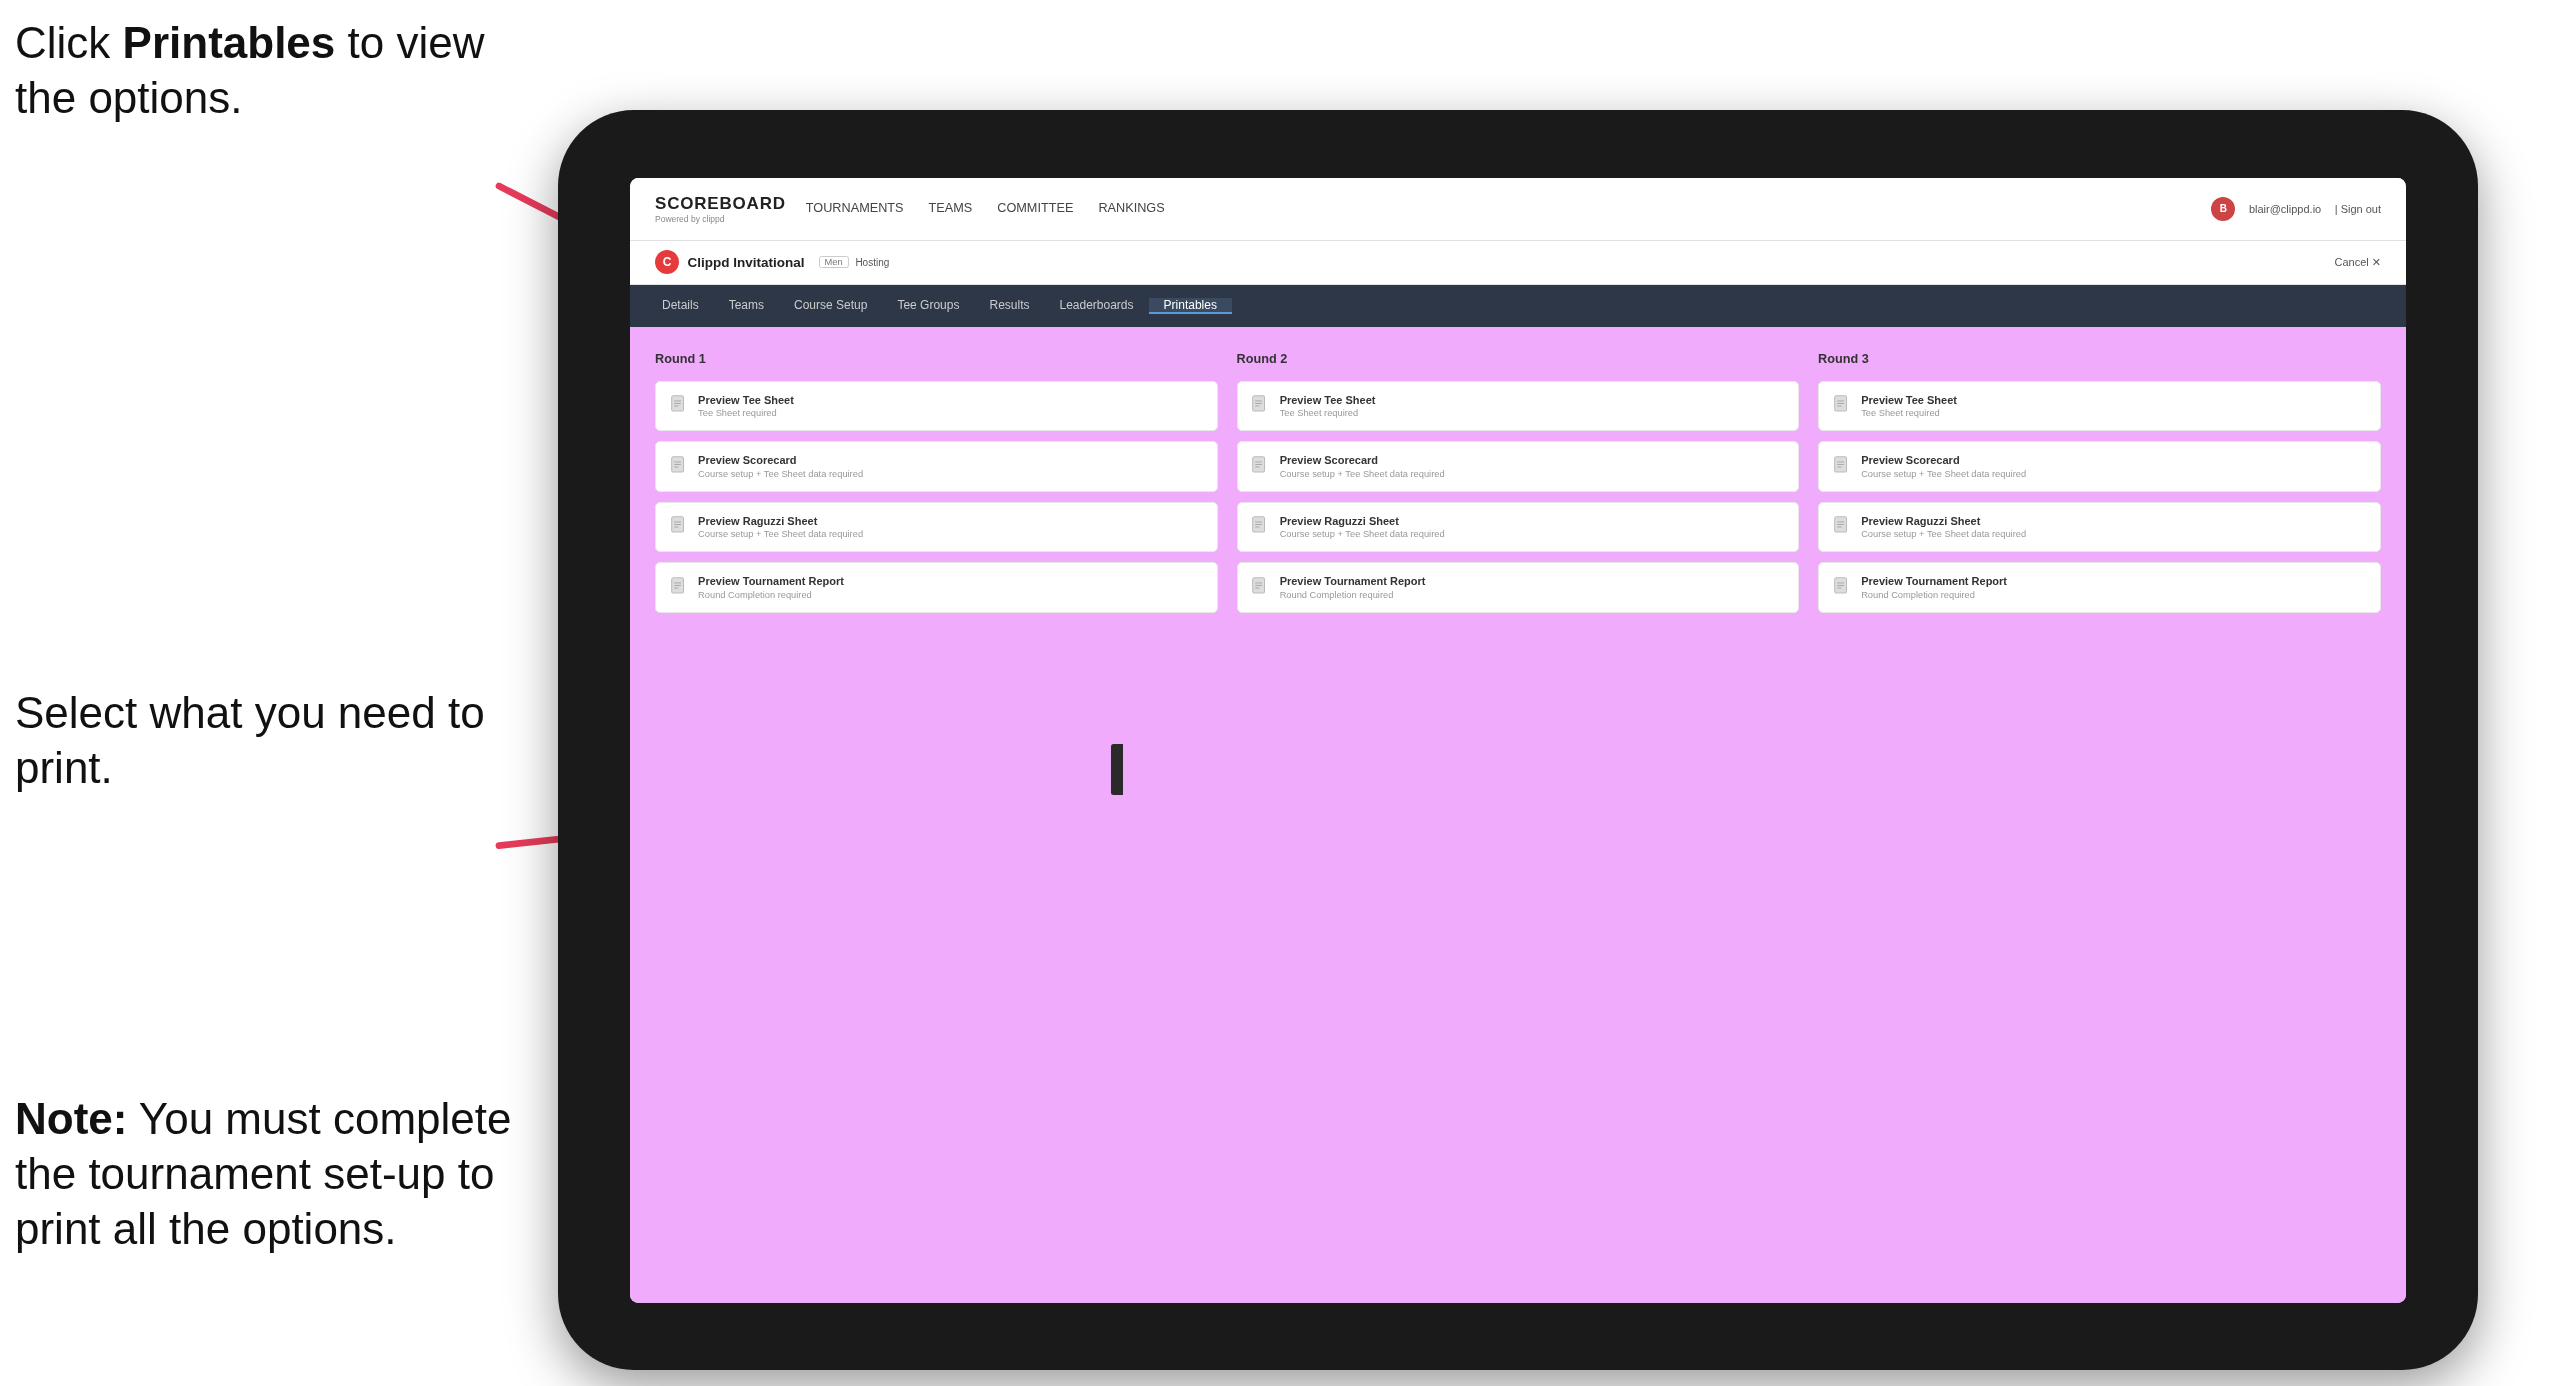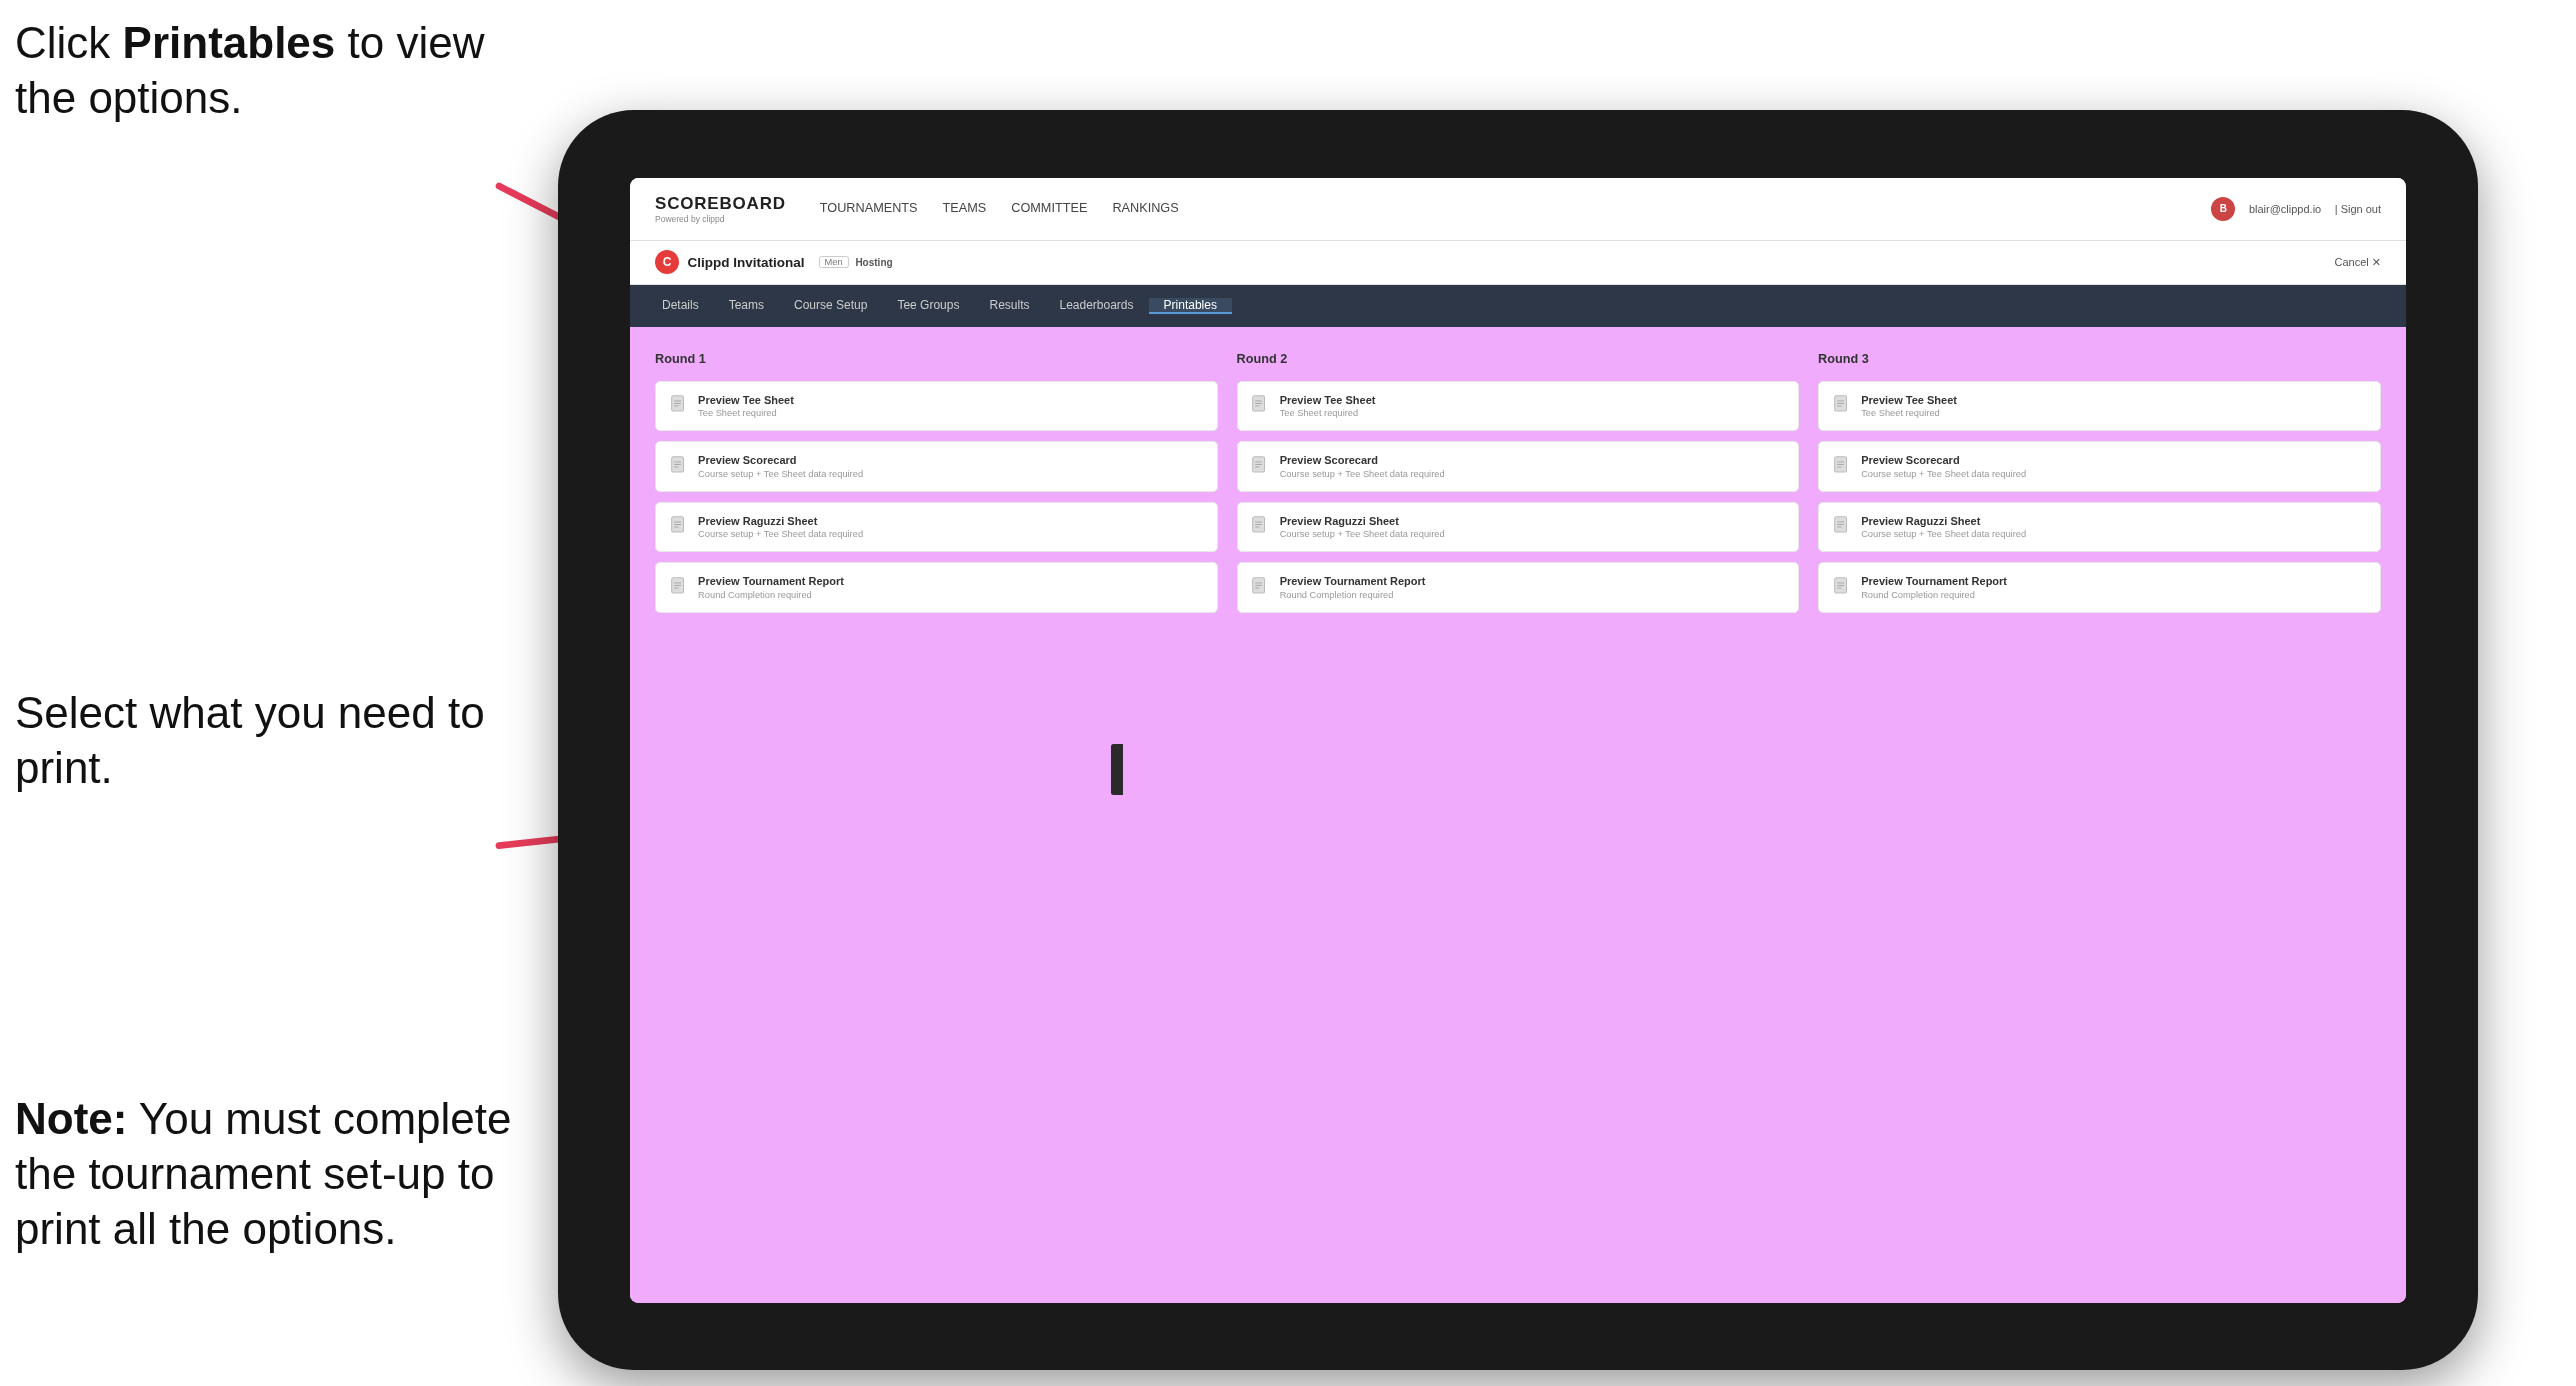--- a/index.html
+++ b/index.html
@@ -86,21 +86,21 @@
       display: flex;
       align-items: center;
       padding: 0 25px;
       border-bottom: 0.8px solid #e0e0e0;
       flex-shrink: 0;
     }
 
     .scoreboard-logo {
       display: flex;
       flex-direction: column;
-      margin-right: 34px;
+      margin-right: 20px;
     }
     .scoreboard-logo .logo-title {
       font-size: 17px;
       font-weight: 800;
       letter-spacing: 0.8px;
       color: #222;
     }
     .scoreboard-logo .logo-sub {
       font-size: 8.5px;
       color: #888;
@@ -172,21 +172,20 @@
       font-size: 9.3px;
       color: #777;
       border: 0.8px solid #ccc;
       border-radius: 2.5px;
       padding: 0 5px;
       margin-right: 6.8px;
     }
     .tournament-status {
       font-size: 10px;
       color: #555;
-      font-weight: bold;
     }
     .cancel-btn {
       margin-left: auto;
       font-size: 11px;
       color: #555;
       cursor: pointer;
     }
 
     
     .tab-bar {

